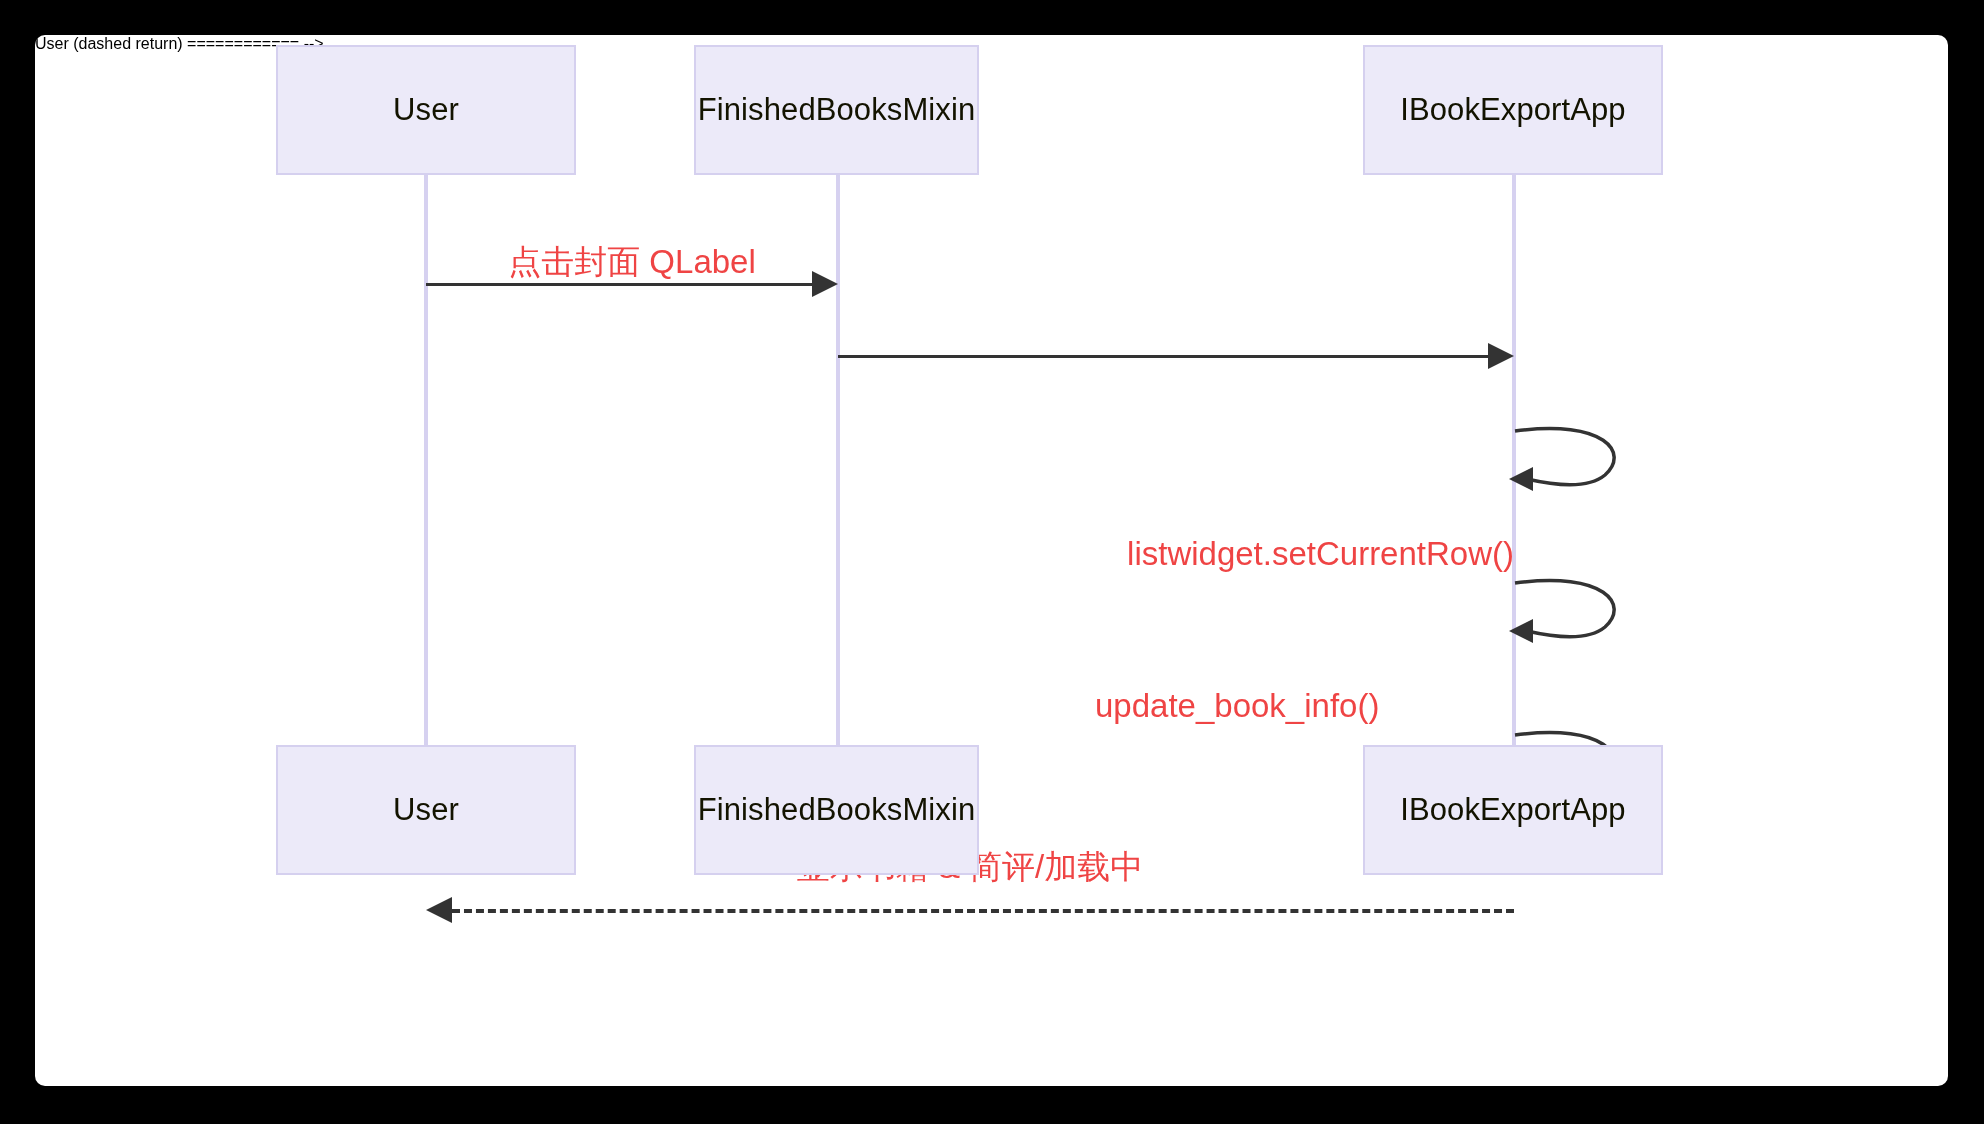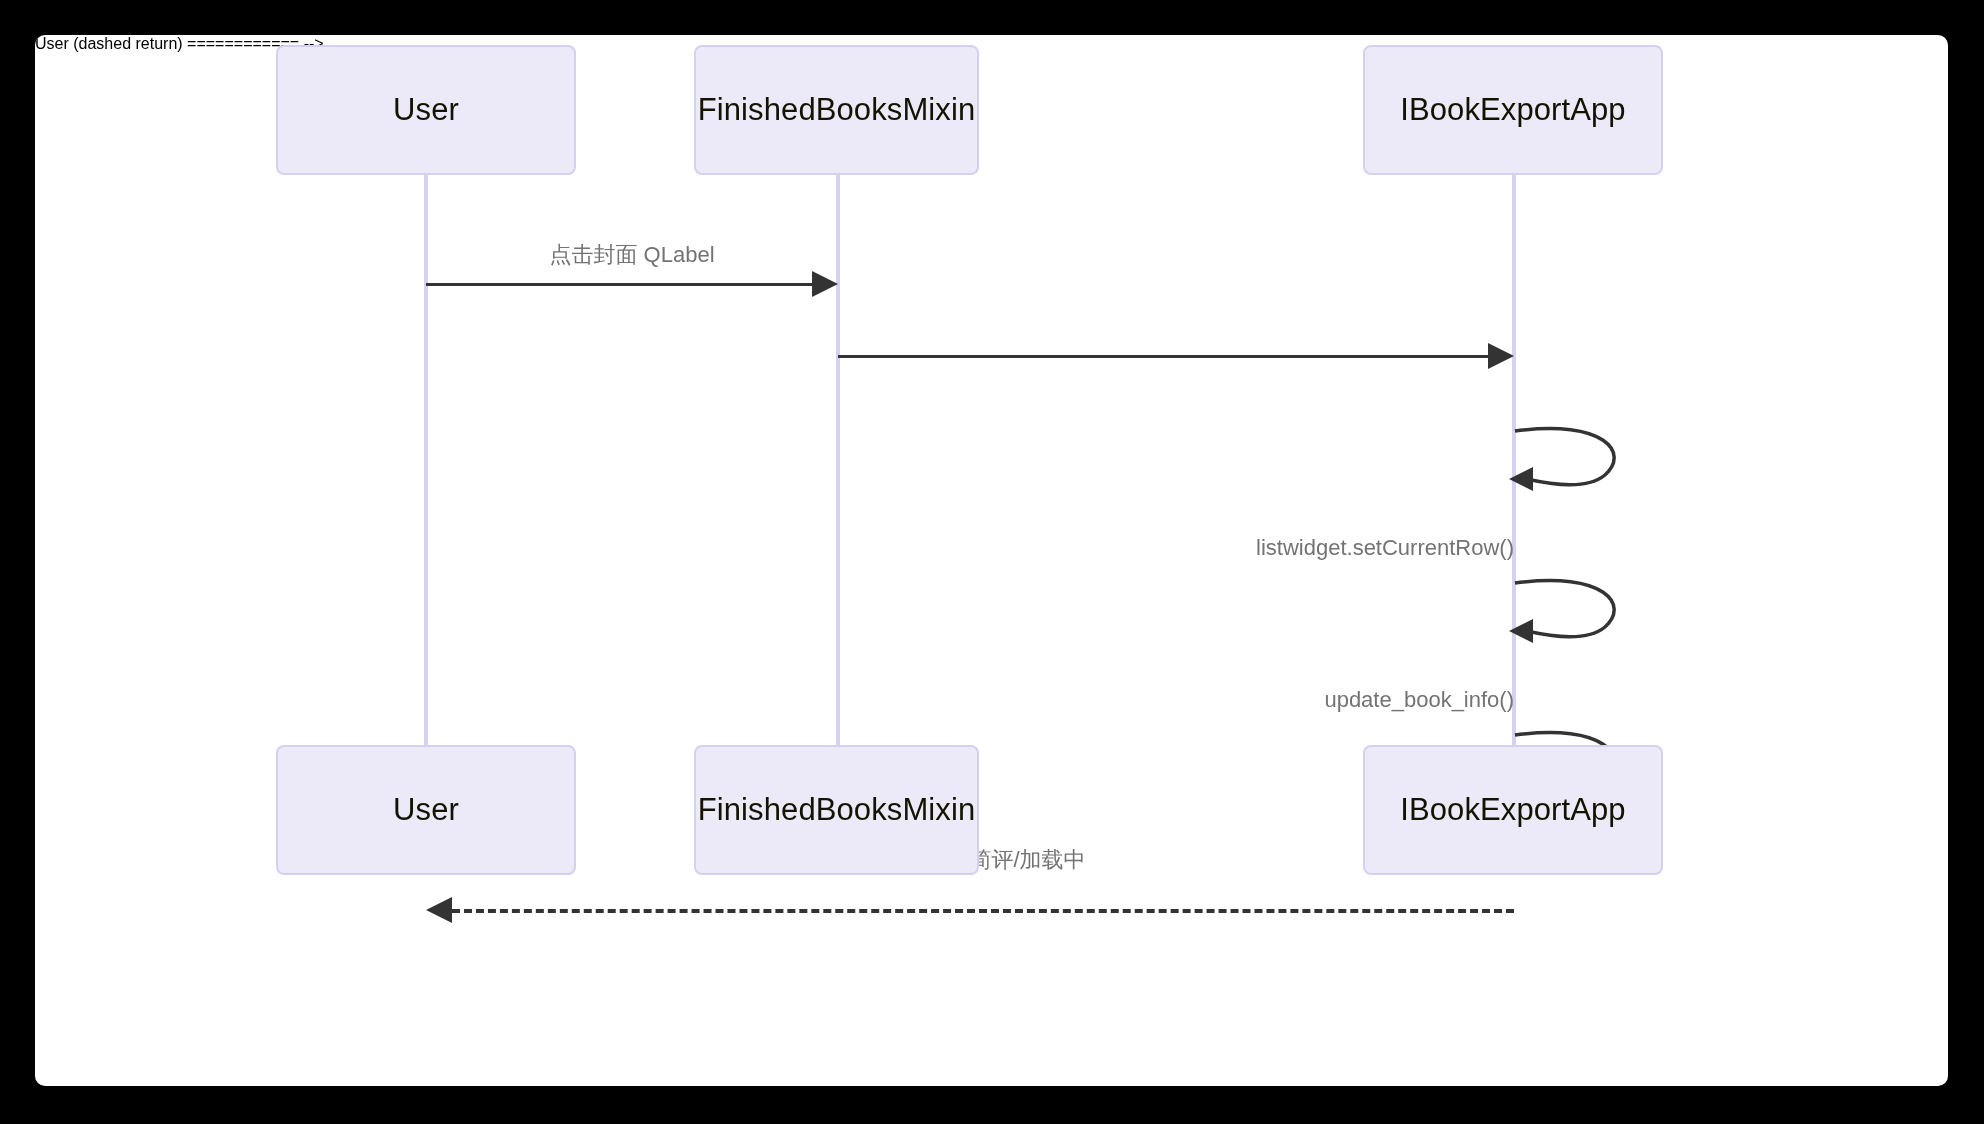--- a/index.html
+++ b/index.html
@@ -43,38 +43,38 @@
   .lifeline {
     position: absolute;
     width: 4px;
     background: #D6D1F0;
   }
 
   .participant-box {
     position: absolute;
     background: #ECEAF9;
     border: 2px solid #D5D0EF;
-    border-radius: 8px;
+    border-radius: 0;
     box-sizing: border-box;
     display: flex;
     align-items: center;
     justify-content: center;
   }
   .participant-label {
     font-size: 31px;
     color: #131300;
     font-family: "Liberation Sans", "DejaVu Sans", sans-serif;
     white-space: nowrap;
     letter-spacing: 0.1px;
   }
 
   .msg-label {
     position: absolute;
-    font-size: 22px;
-    color: #737373;
+    font-size: 33px;
+    color: #ef4444;
     font-family: "Liberation Sans", "DejaVu Sans", sans-serif;
     white-space: nowrap;
     text-align: center;
   }
 
   .msg-line-solid {
     position: absolute;
     height: 3px;
     background: #333333;
   }
@@ -147,21 +147,21 @@
       </svg>
 
       
       <div class="msg-label" style="left:1008px; top:500px; width:471px; text-align:right;">listwidget.setCurrentRow()</div>
       <svg class="selfloop" style="left:1470px; top:540px;" width="130" height="70" viewBox="0 0 130 70">
         <path d="M 10 8 C 100 -4 125 30 100 52 C 82 67 48 62 22 56" fill="none" stroke="#333333" stroke-width="3.5"></path>
         <polygon points="28,44 28,68 4,56" fill="#333333"></polygon>
       </svg>
 
       
-      <div class="msg-label" style="left:1060px; top:652px; width:419px; text-align:right;">update_book_info()</div>
+      <div class="msg-label" style="left:1060px; top:652px; width:419px; text-align:left;">update_book_info()</div>
       <svg class="selfloop" style="left:1470px; top:692px;" width="130" height="70" viewBox="0 0 130 70">
         <path d="M 10 8 C 100 -4 125 30 100 52 C 82 67 48 62 22 56" fill="none" stroke="#333333" stroke-width="3.5"></path>
         <polygon points="28,44 28,68 4,56" fill="#333333"></polygon>
       </svg>
 
        User (dashed return) ============ --&gt;
       <div class="msg-label" style="left:391px; top:810px; width:1088px; text-align:center;">显示书籍 &amp; 简评/加载中</div>
       <div class="msg-line-dashed" style="left:417px; top:874px; width:1062px;"></div>
       <div class="arrowhead-left" style="left:391px; top:862px;"></div>
 

